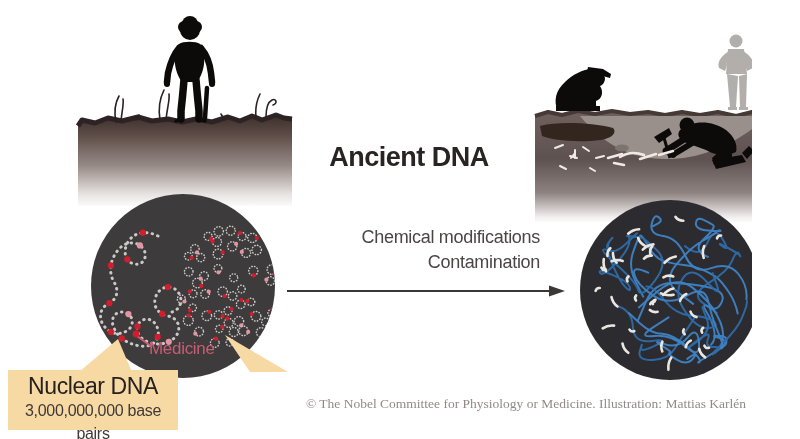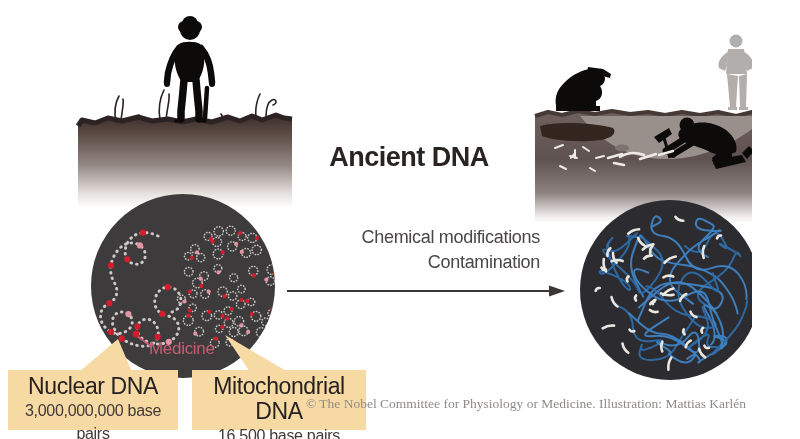--- a/index.html
+++ b/index.html
@@ -315,19 +315,15 @@
 
   <div class="txt title">Ancient DNA</div>
   <div class="txt proc proc1">Chemical modifications</div>
   <div class="txt proc proc2">Contamination</div>
   <div class="txt mutations">Medicine</div>
 
   <div class="callout nuclear">
     <div class="t">Nuclear DNA</div>
     <div class="s">3,000,000,000 base pairs</div>
   </div>
-  <div class="callout mito">
-    <div class="t">Mitochondrial DNA</div>
-    <div class="s">16,500 base pairs</div>
-  </div>
 
   <div class="txt credit">© The Nobel Committee for Physiology or Medicine. Illustration: Mattias Karlén</div>
 </div>
 
 </body></html>

